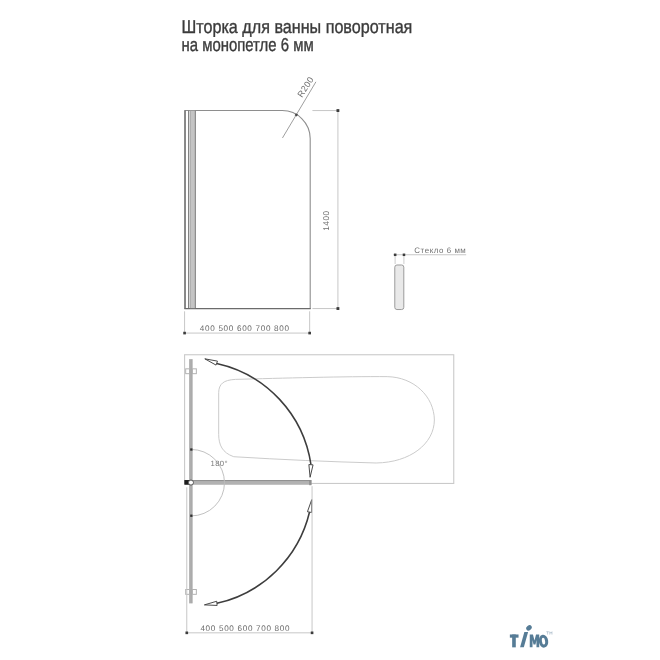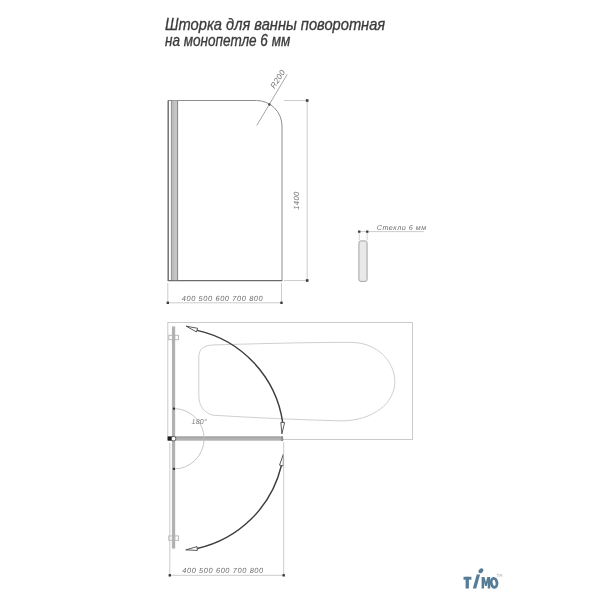--- a/index.html
+++ b/index.html
@@ -1,16 +1,16 @@
 <!DOCTYPE html>
 <html><head>
 <meta charset="utf-8">
 <style>
   html,body{margin:0;padding:0;background:#fff;width:600px;height:600px;overflow:hidden;}
-  #page{position:relative;width:600px;height:600px;font-family:"Liberation Sans",sans-serif;font-style:italic;}
+  #page{position:relative;width:600px;height:600px;font-family:"Liberation Sans",sans-serif;}
   .title{position:absolute;left:164.6px;font-size:17px;font-weight:400;color:#3b3b3b;-webkit-text-stroke:0.35px #3b3b3b;line-height:17px;transform-origin:0 0;white-space:nowrap;}
   .t1{top:15.8px;transform:scaleX(0.863);}
   .t2{top:32.1px;transform:scaleX(0.797);}
   svg{position:absolute;left:0;top:0;}
   text{font-family:"Liberation Sans",sans-serif;-webkit-font-smoothing:antialiased;text-rendering:geometricPrecision;}
   *{-webkit-font-smoothing:antialiased;}
 </style>
 </head>
 <body>
 <div id="page">

